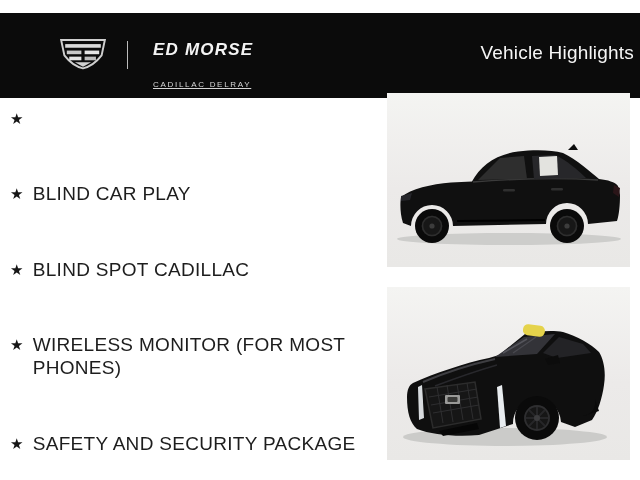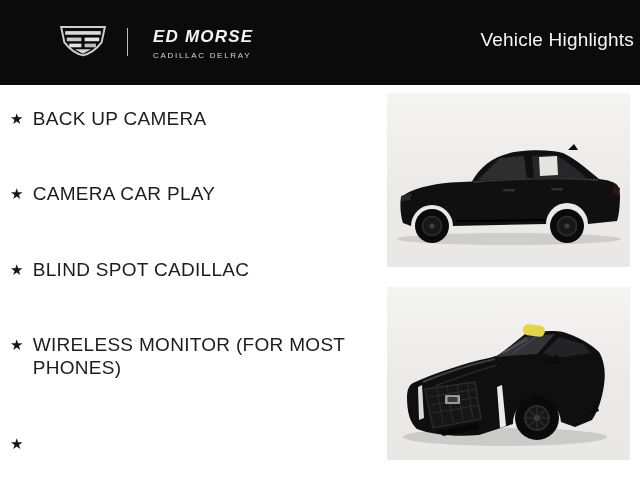--- a/index.html
+++ b/index.html
@@ -6,41 +6,41 @@
   html,body { width: 640px; height: 480px; }
   body {
     position: relative;
     background: #ffffff;
     font-family: "Liberation Sans", sans-serif;
     overflow: hidden;
   }
 
   
   .header {
-    position: absolute; top: 0; left: 0;
+    position: absolute; top: 13px; left: 0;
     width: 640px; height: 85px;
     background: #0b0b0b;
   }
   .crest {
     position: absolute; left: 57px; top: 23px;
     width: 52px; height: 34px;
   }
   .logo-divider {
     position: absolute; left: 127px; top: 28px;
     width: 1px; height: 28px;
     background: #dcdcdc; opacity: .85;
   }
   .dealer-block { position: absolute; left: 153px; top: 27px; color: #ffffff; }
   .dealer-name {
     font-size: 17px; font-weight: bold; font-style: italic;
     letter-spacing: 1.2px; color: #f4f4f4; white-space: nowrap;
   }
   .dealer-sub {
     font-size: 8px; letter-spacing: 1.7px; color: #d6d6d6;
-    margin-top: 4px; white-space: nowrap;
+    margin-top: 20px; white-space: nowrap; text-decoration: underline;
   }
   .page-title {
     position: absolute; left: 330px; top: 29px; width: 304px;
     text-align: right; color: #f6f6f6; font-size: 19px;
     letter-spacing: .2px;
   }
 
   
   .feature-list { list-style: none; }
   .feature {
@@ -84,36 +84,36 @@
     <div class="dealer-name">ED MORSE</div>
     <div class="dealer-sub">CADILLAC DELRAY</div>
   </div>
 
   <div class="page-title">Vehicle Highlights</div>
 </div>
 
 <ul class="feature-list">
   <li class="feature f1">
     <span class="star">★</span>
-    <span class="label">BACK UP CAMERA</span>
   </li>
   <li class="feature f2">
     <span class="star">★</span>
-    <span class="label">CAMERA CAR PLAY</span>
+    <span class="label">BLIND CAR PLAY</span>
   </li>
   <li class="feature f3">
     <span class="star">★</span>
     <span class="label">BLIND SPOT CADILLAC</span>
   </li>
   <li class="feature f4">
     <span class="star">★</span>
     <span class="label">WIRELESS MONITOR (FOR MOST PHONES)</span>
   </li>
   <li class="feature f5">
     <span class="star">★</span>
+    <span class="label">SAFETY AND SECURITY PACKAGE</span>
   </li>
 </ul>
 
 <div class="photo photo-1">
   <svg viewBox="0 0 243 174" aria-hidden="true">
 
     <ellipse cx="122" cy="146" rx="112" ry="6" fill="#cdcdcb"></ellipse>
 
     <path d="M14,104
              C 24,96 44,91 64,89.5

